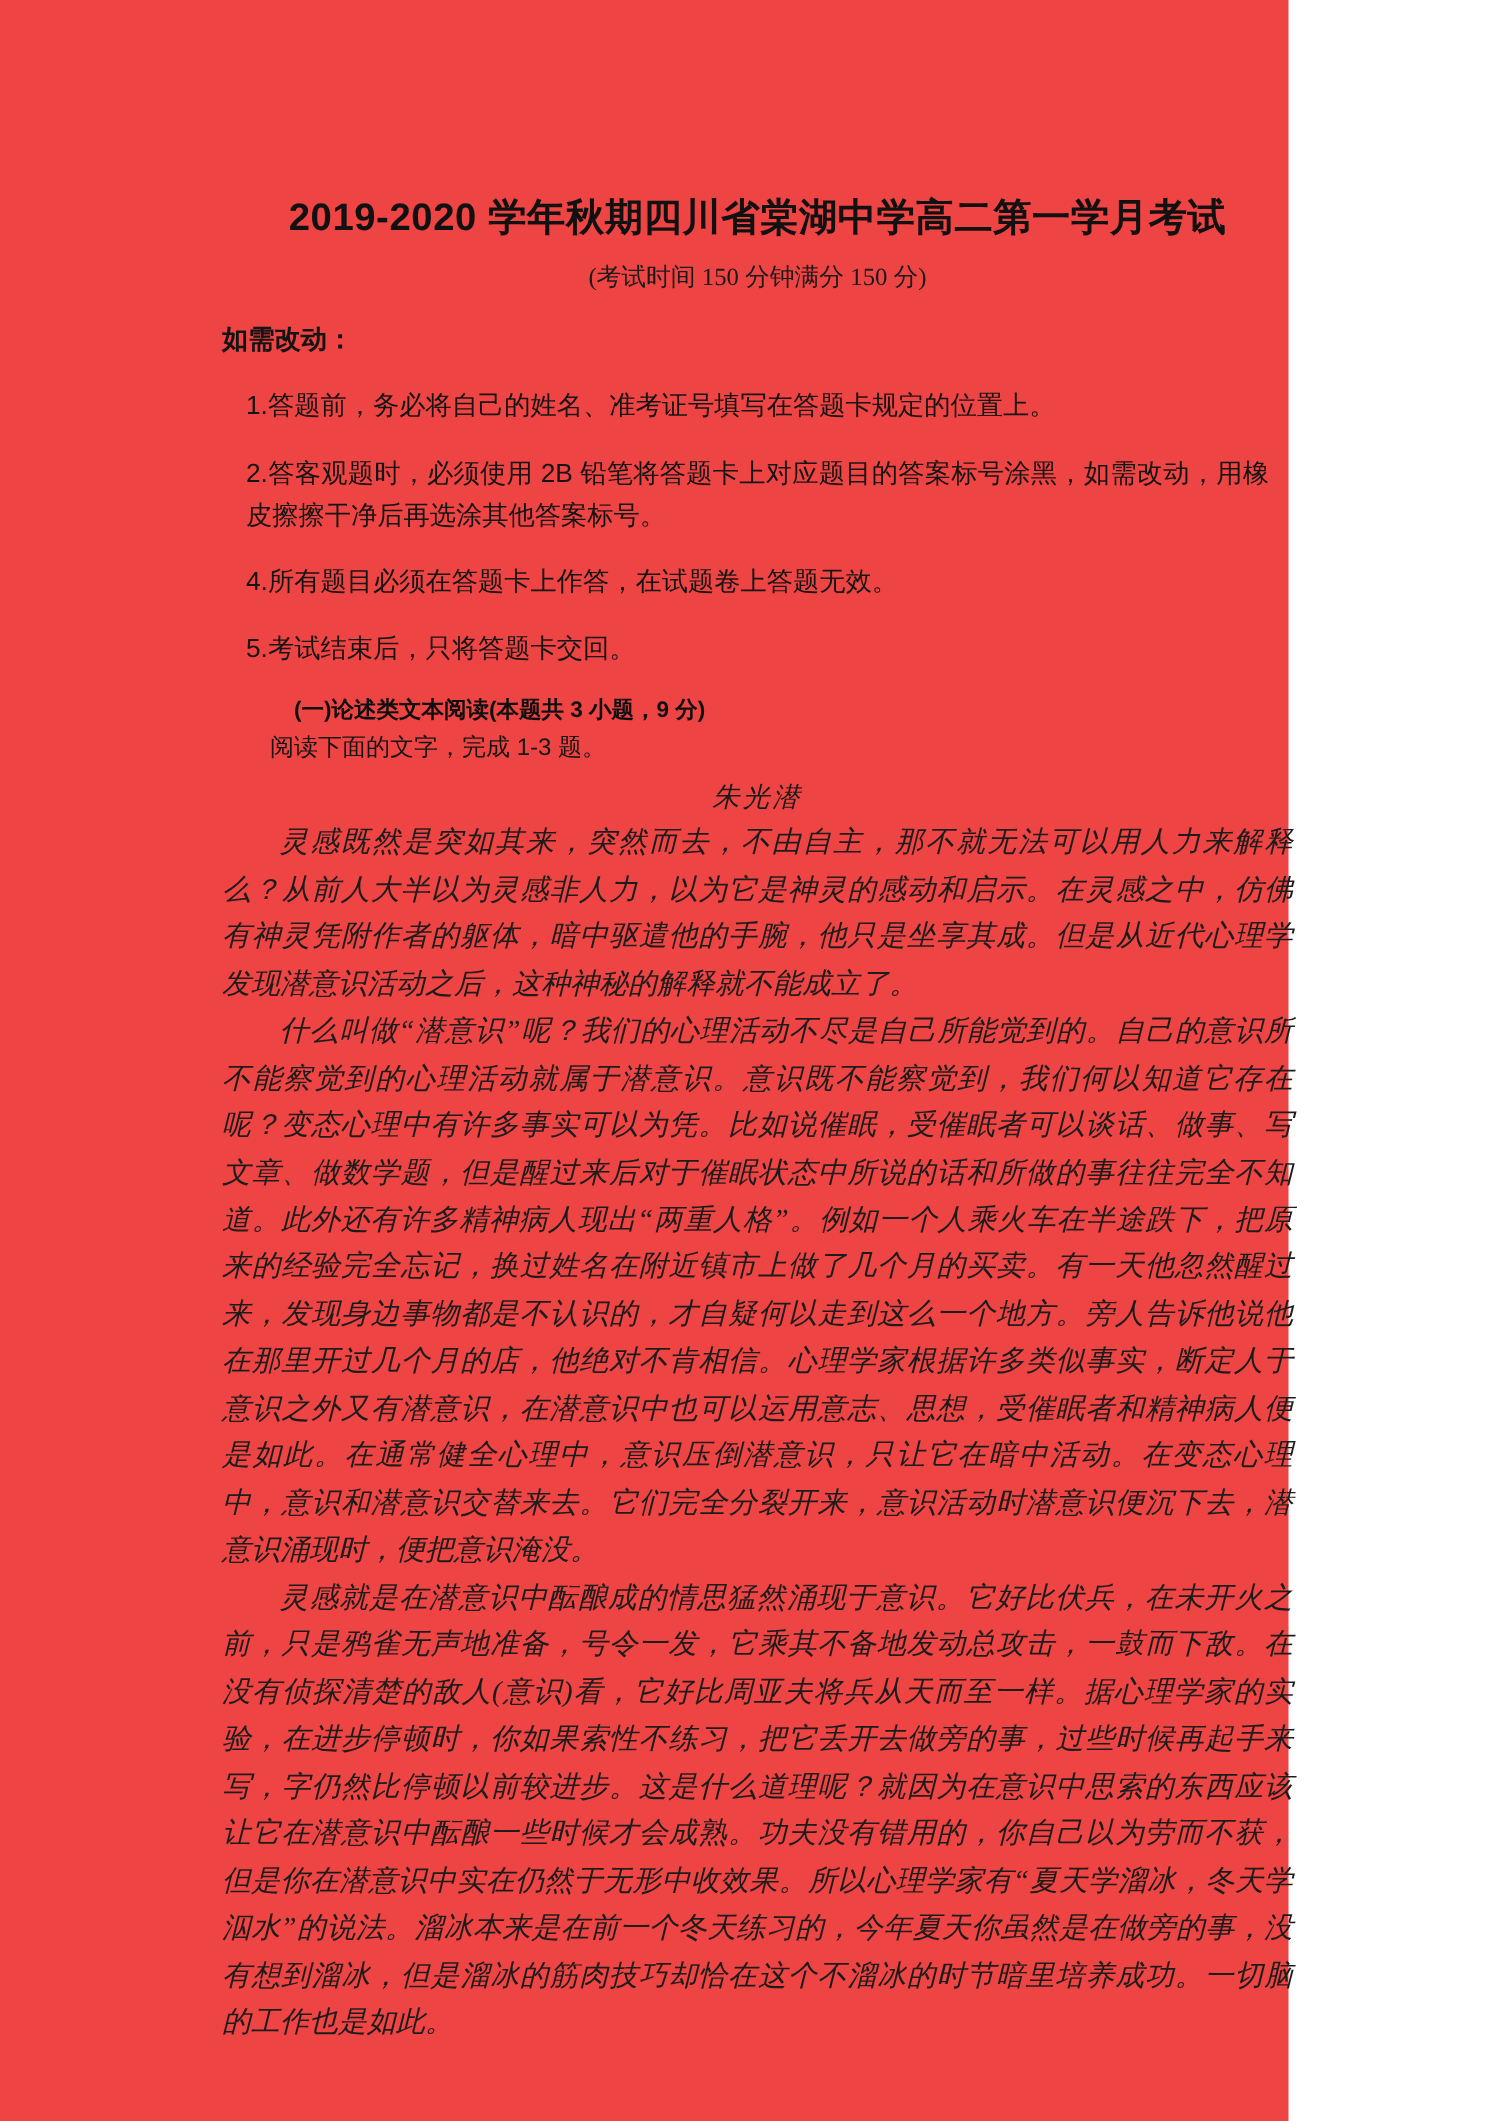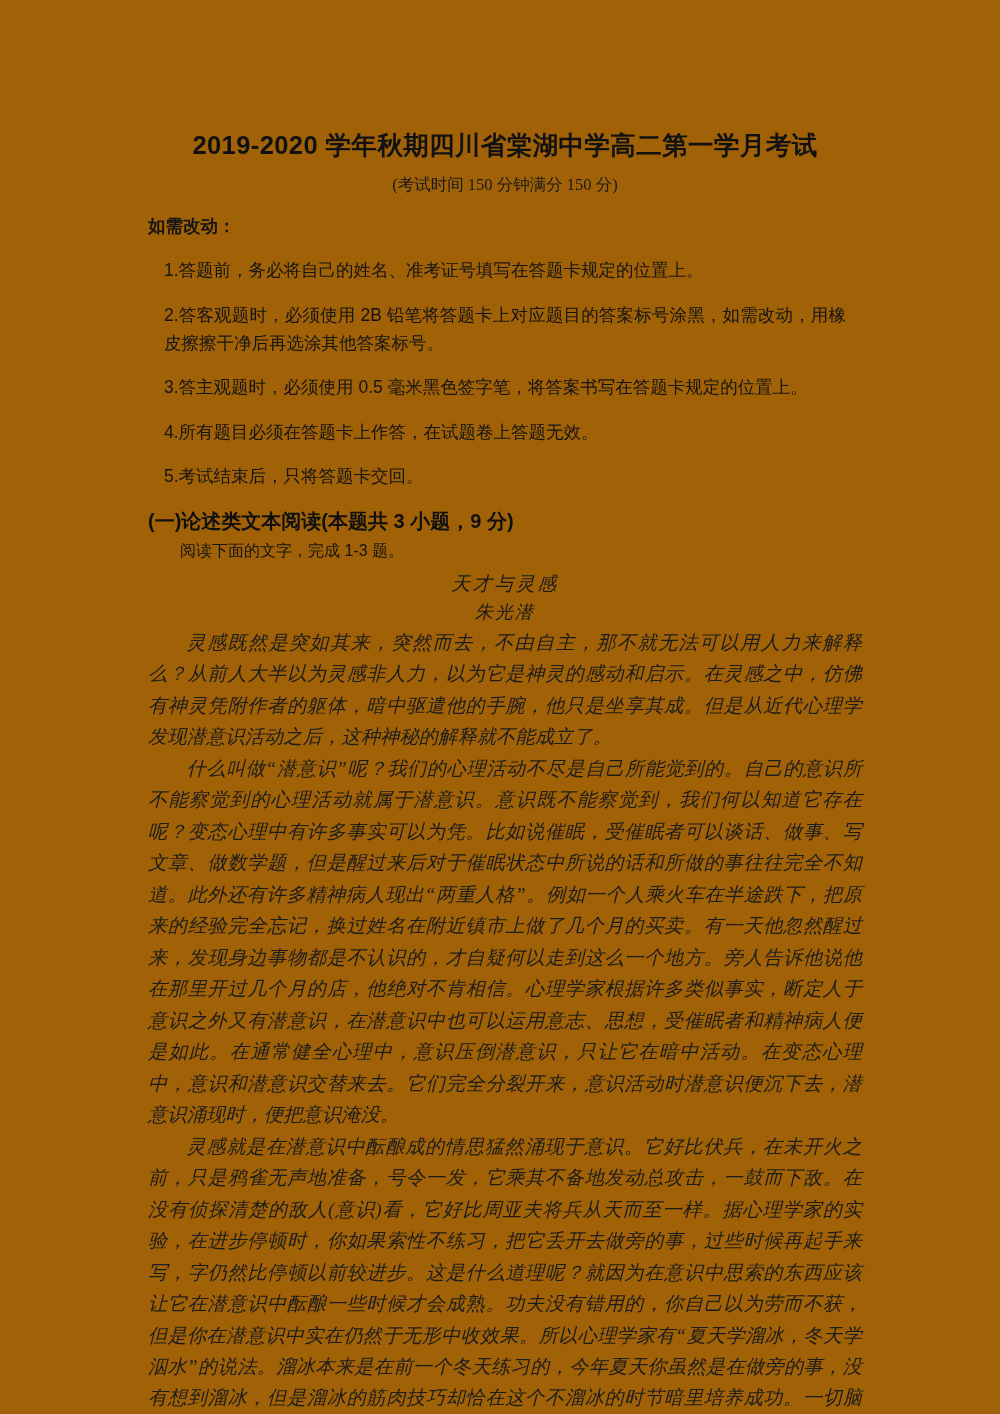--- a/index.html
+++ b/index.html
@@ -14,23 +14,23 @@
     position: relative;
     overflow: hidden;
     font-family: "Liberation Serif", "DejaVu Serif", serif;
     color: #1a1a1a;
     -webkit-font-smoothing: antialiased;
   }
 
   .page {
     position: absolute;
     left: 0; top: 0;
-    width: 1000px;
+    width: 859px;
     height: 1414px;
-    background: #a16207;
+    background: #ef4444;
   }
 
   .content {
     position: absolute;
     left: 148px;
     top: 0;
     width: 714px;
   }
 
   
@@ -88,21 +88,22 @@
   
   .section-heading {
     font-family: "Liberation Sans", "DejaVu Sans", sans-serif;
     font-weight: bold;
     font-size: 18.5px;
     line-height: 1.58;
     margin: 0;
     color: #0f0f0f;
   }
   .section-heading.sub {
-    font-size: 20px;
+    font-size: 15px;
+    margin-left: 48px;
   }
 
   .instruction {
     font-family: "Liberation Sans", "DejaVu Sans", sans-serif;
     font-size: 16px;
     line-height: 1.6;
     margin: 0;
     text-indent: 2em;
     color: #141414;
   }
@@ -152,32 +153,30 @@
 
     <h1 class="doc-title">2019-2020 学年秋期四川省棠湖中学高二第一学月考试</h1>
 
 
     <p class="exam-meta">(考试时间 150 分钟满分 150 分)</p>
 
     <div class="notice">
       <p class="notice-heading">如需改动：</p>
       <p class="notice-item">1.答题前，务必将自己的姓名、准考证号填写在答题卡规定的位置上。</p>
       <p class="notice-item">2.答客观题时，必须使用 2B 铅笔将答题卡上对应题目的答案标号涂黑，如需改动，用橡皮擦擦干净后再选涂其他答案标号。</p>
-      <p class="notice-item">3.答主观题时，必须使用 0.5 毫米黑色签字笔，将答案书写在答题卡规定的位置上。</p>
       <p class="notice-item">4.所有题目必须在答题卡上作答，在试题卷上答题无效。</p>
       <p class="notice-item">5.考试结束后，只将答题卡交回。</p>
     </div>
 
 
     <p class="section-heading sub">(一)论述类文本阅读(本题共 3 小题，9 分)</p>
 
     <p class="instruction">阅读下面的文字，完成 1-3 题。</p>
 
     <div class="article">
-      <p class="article-title">天才与灵感</p>
       <p class="article-author">朱光潜</p>
 
       <p class="para">灵感既然是突如其来，突然而去，不由自主，那不就无法可以用人力来解释么？从前人大半以为灵感非人力，以为它是神灵的感动和启示。在灵感之中，仿佛有神灵凭附作者的躯体，暗中驱遣他的手腕，他只是坐享其成。但是从近代心理学发现潜意识活动之后，这种神秘的解释就不能成立了。</p>
       <p class="para">什么叫做“潜意识”呢？我们的心理活动不尽是自己所能觉到的。自己的意识所不能察觉到的心理活动就属于潜意识。意识既不能察觉到，我们何以知道它存在呢？变态心理中有许多事实可以为凭。比如说催眠，受催眠者可以谈话、做事、写文章、做数学题，但是醒过来后对于催眠状态中所说的话和所做的事往往完全不知道。此外还有许多精神病人现出“两重人格”。例如一个人乘火车在半途跌下，把原来的经验完全忘记，换过姓名在附近镇市上做了几个月的买卖。有一天他忽然醒过来，发现身边事物都是不认识的，才自疑何以走到这么一个地方。旁人告诉他说他在那里开过几个月的店，他绝对不肯相信。心理学家根据许多类似事实，断定人于意识之外又有潜意识，在潜意识中也可以运用意志、思想，受催眠者和精神病人便是如此。在通常健全心理中，意识压倒潜意识，只让它在暗中活动。在变态心理中，意识和潜意识交替来去。它们完全分裂开来，意识活动时潜意识便沉下去，潜意识涌现时，便把意识淹没。</p>
       <p class="para">灵感就是在潜意识中酝酿成的情思猛然涌现于意识。它好比伏兵，在未开火之前，只是鸦雀无声地准备，号令一发，它乘其不备地发动总攻击，一鼓而下敌。在没有侦探清楚的敌人(意识)看，它好比周亚夫将兵从天而至一样。据心理学家的实验，在进步停顿时，你如果索性不练习，把它丢开去做旁的事，过些时候再起手来写，字仍然比停顿以前较进步。这是什么道理呢？就因为在意识中思索的东西应该让它在潜意识中酝酿一些时候才会成熟。功夫没有错用的，你自己以为劳而不获，但是你在潜意识中实在仍然于无形中收效果。所以心理学家有“夏天学溜冰，冬天学泅水”的说法。溜冰本来是在前一个冬天练习的，今年夏天你虽然是在做旁的事，没有想到溜冰，但是溜冰的筋肉技巧却恰在这个不溜冰的时节暗里培养成功。一切脑的工作也是如此。</p>
 
     </div>
 
   </div>
 </div>

